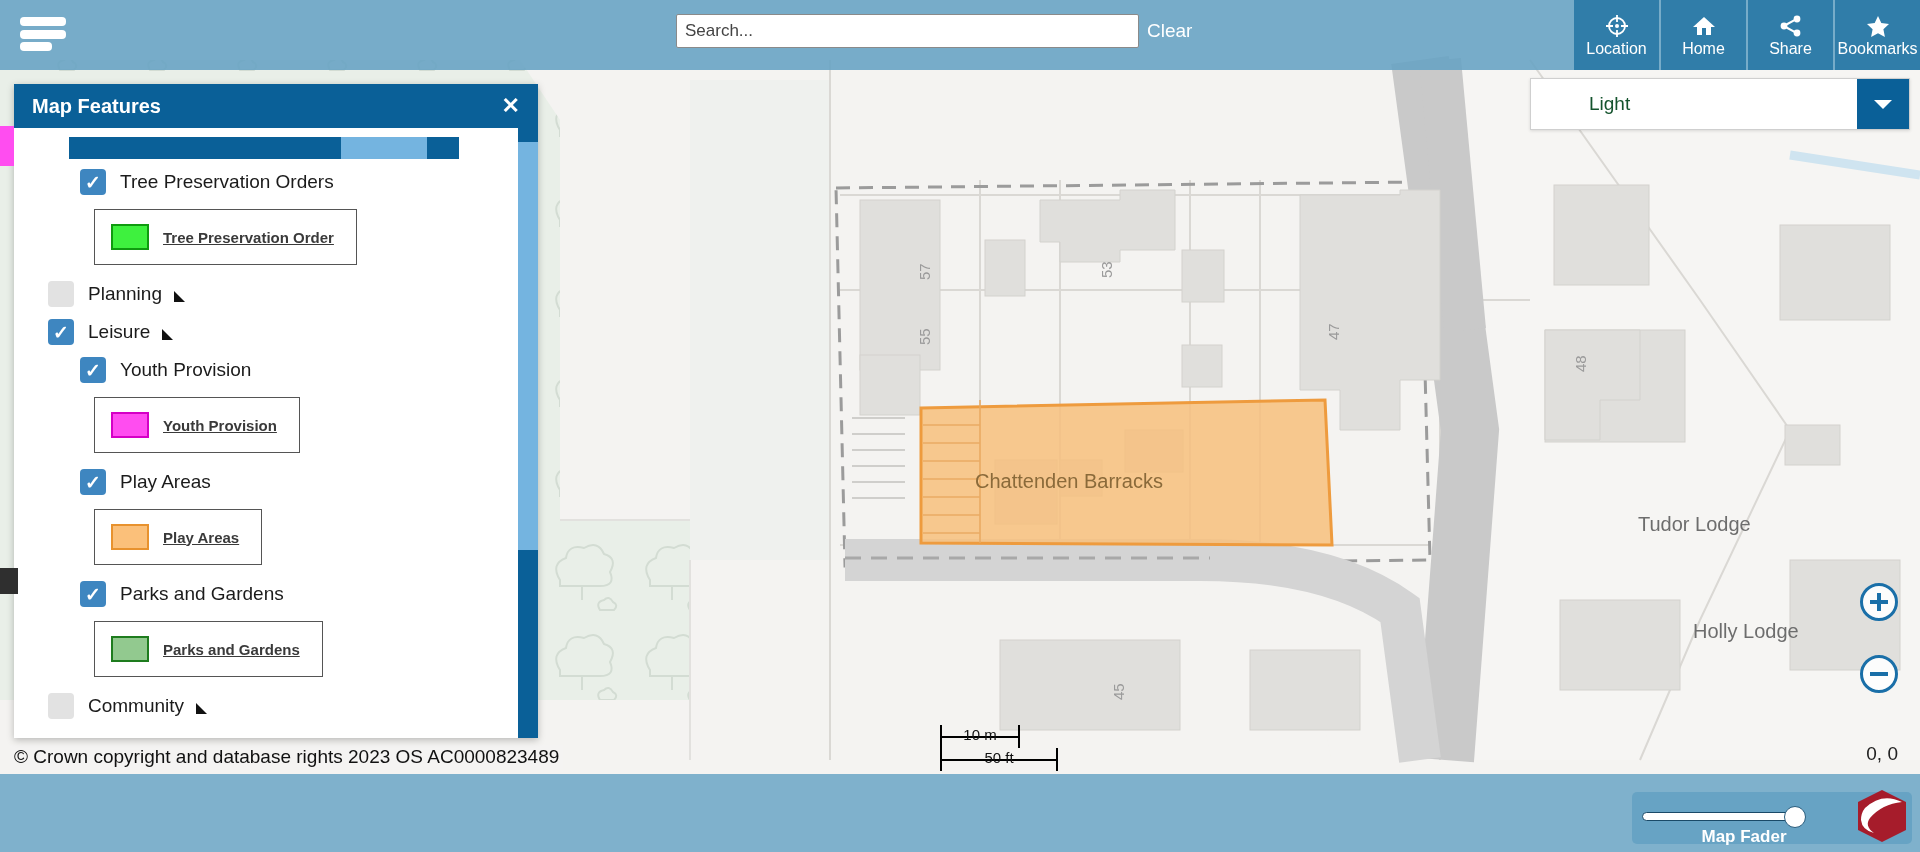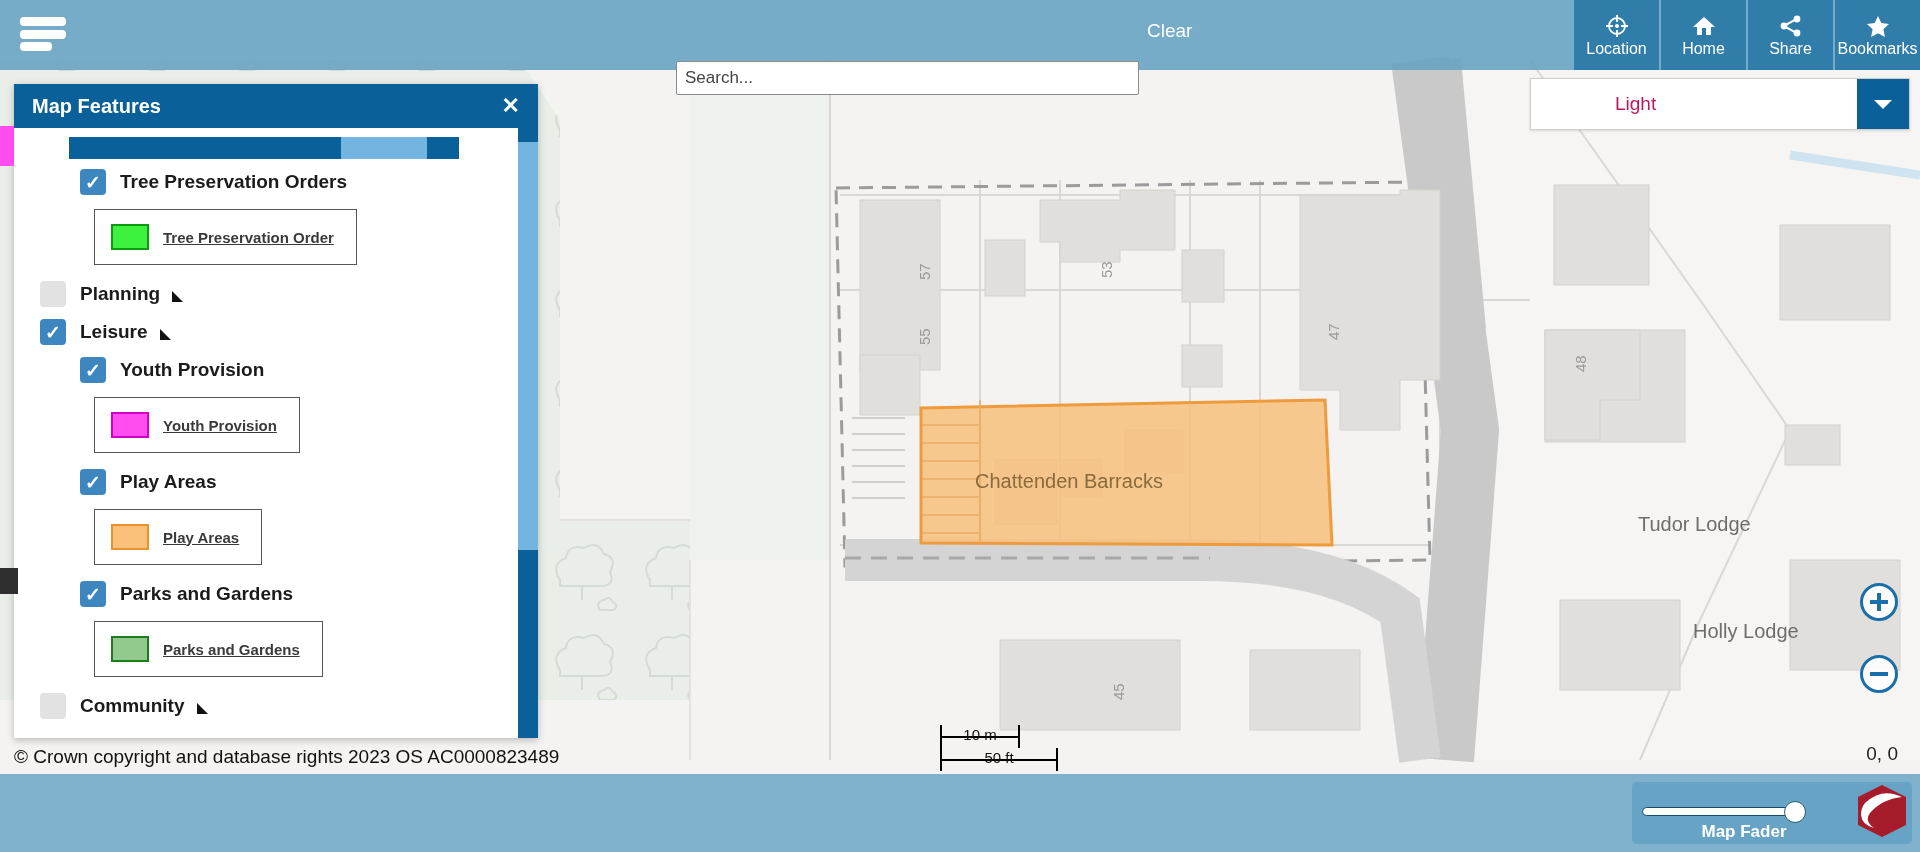--- a/index.html
+++ b/index.html
@@ -25,21 +25,21 @@
   }
   #hamburger span{display:block;height:9px;border-radius:4px;background:#ffffff;}
   #hamburger span:nth-child(1){width:46px;}
   #hamburger span:nth-child(2){width:46px;}
   #hamburger span:nth-child(3){width:32px;}
   #header-prompt{
     position:absolute;left:82px;top:18px;
     color:#ffffff;font-size:21px;font-weight:bold;
     letter-spacing:.2px;text-shadow:0 1px 1px rgba(0,0,0,.08);
   }
-  #search-wrap{position:absolute;left:676px;top:14px;margin-top:47px;}
+  #search-wrap{position:absolute;left:676px;top:14px;}
   #search-input{
     width:463px;height:34px;box-sizing:border-box;
     border:1px solid #8a8a8a;background:#ffffff;
     font-size:17px;color:#333;padding:0 8px;border-radius:2px;
     font-family:"Liberation Sans", sans-serif;outline:none;
   }
   #search-input::placeholder{color:#444;opacity:1;}
   #clear-btn{
     position:absolute;left:1147px;top:20px;
     color:#ffffff;font-size:19px;cursor:pointer;
@@ -53,21 +53,21 @@
   }
   .nav-btn .nav-ico{height:26px;display:flex;align-items:center;justify-content:center;}
   .nav-btn .nav-lbl{font-size:16px;line-height:16px;}
 
   
   #basemap-select{
     position:absolute;right:10px;top:78px;width:380px;height:52px;
     background:#ffffff;border:1px solid #cfcfcf;box-sizing:border-box;z-index:30;
     display:flex;align-items:center;box-shadow:0 1px 3px rgba(0,0,0,.12);
   }
-  #basemap-value{flex:1;padding-left:84px;font-size:19px;color:#be185d;}
+  #basemap-value{flex:1;padding-left:58px;font-size:19px;color:#14532d;}
   #basemap-arrow{
     width:52px;height:50px;background:#0a6098;
     display:flex;align-items:center;justify-content:center;cursor:pointer;
   }
 
   
   #features-panel{
     position:absolute;left:14px;top:84px;width:524px;
     background:#ffffff;z-index:35;
     box-shadow:0 2px 7px rgba(0,0,0,.25);
@@ -81,31 +81,31 @@
   #panel-body{
     position:relative;height:610px;overflow:hidden;background:#ffffff;
     padding-top:0;
   }
   #panel-scroll{position:absolute;left:0;top:0;right:0;bottom:0;padding:0 0 0 0;}
   .cut-row{
     height:22px;margin:9px 0 4px 55px;width:390px;
     background:#0a6098;position:relative;
   }
   .cut-row .seg-a{position:absolute;left:272px;top:0;width:86px;height:22px;background:#74b4e0;}
-  .layer-row{display:flex;align-items:center;height:38px;padding-left:26px;}
+  .layer-row{display:flex;align-items:center;height:38px;padding-left:34px;}
   .layer-row.indent{padding-left:66px;}
   .chk{
     width:26px;height:26px;border-radius:4px;flex:0 0 26px;
     display:flex;align-items:center;justify-content:center;
     margin-right:14px;box-sizing:border-box;cursor:pointer;
   }
   .chk.on{background:#3e86c0;}
   .chk.off{background:#e2e2e2;}
   .chk .tick{color:#ffffff;font-size:19px;font-weight:bold;line-height:1;}
-  .layer-label{font-size:19px;color:#1b1b1b;font-weight:bold;}
+  .layer-label{font-size:19px;color:#1b1b1b;}
   .cat-arrow{
     display:inline-block;margin-left:12px;width:0;height:0;
     border-left:11px solid #111;border-top:11px solid transparent;
     border-bottom:0 solid transparent;transform:translateY(2px);cursor:pointer;
   }
   .legend-box{
     margin:8px 0 10px 80px;border:1px solid #555;background:#ffffff;
     display:inline-flex;align-items:center;padding:14px 22px 14px 16px;
     box-sizing:border-box;
   }
@@ -139,21 +139,21 @@
     position:absolute;right:22px;width:38px;height:38px;border-radius:50%;
     border:3px solid #1a6fa8;box-sizing:border-box;background:rgba(255,255,255,0.9);
     display:flex;align-items:center;justify-content:center;cursor:pointer;z-index:20;
   }
   #zoom-in{top:583px;}
   #zoom-out{top:655px;}
   .zoom-btn .bar{position:absolute;background:#1a6fa8;}
 
   
   #map-fader{
-    position:absolute;right:8px;bottom:8px;width:280px;height:62px;
+    position:absolute;right:8px;bottom:8px;width:280px;height:52px;
     background:rgba(101,162,195,0.9);border-radius:5px;z-index:30;
     display:flex;align-items:center;gap:44px;
   }
   #fader-slider{position:relative;width:200px;margin-left:10px;height:40px;}
   #fader-track{
     position:absolute;left:0;top:14px;width:155px;height:9px;border-radius:5px;
     background:#ffffff;border:1px solid #1a4a68;box-sizing:border-box;
   }
   #fader-thumb{
     position:absolute;left:142px;top:8px;width:22px;height:22px;border-radius:50%;

